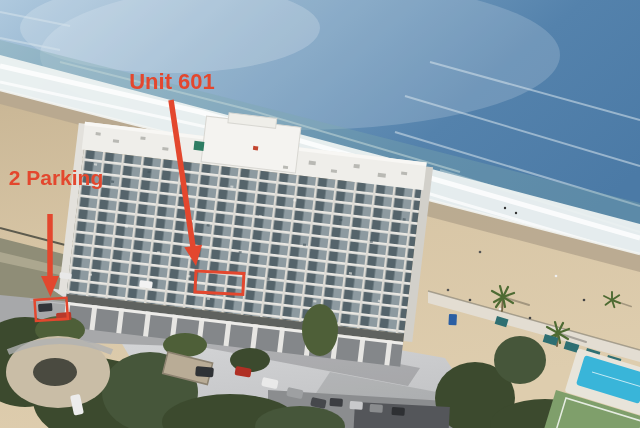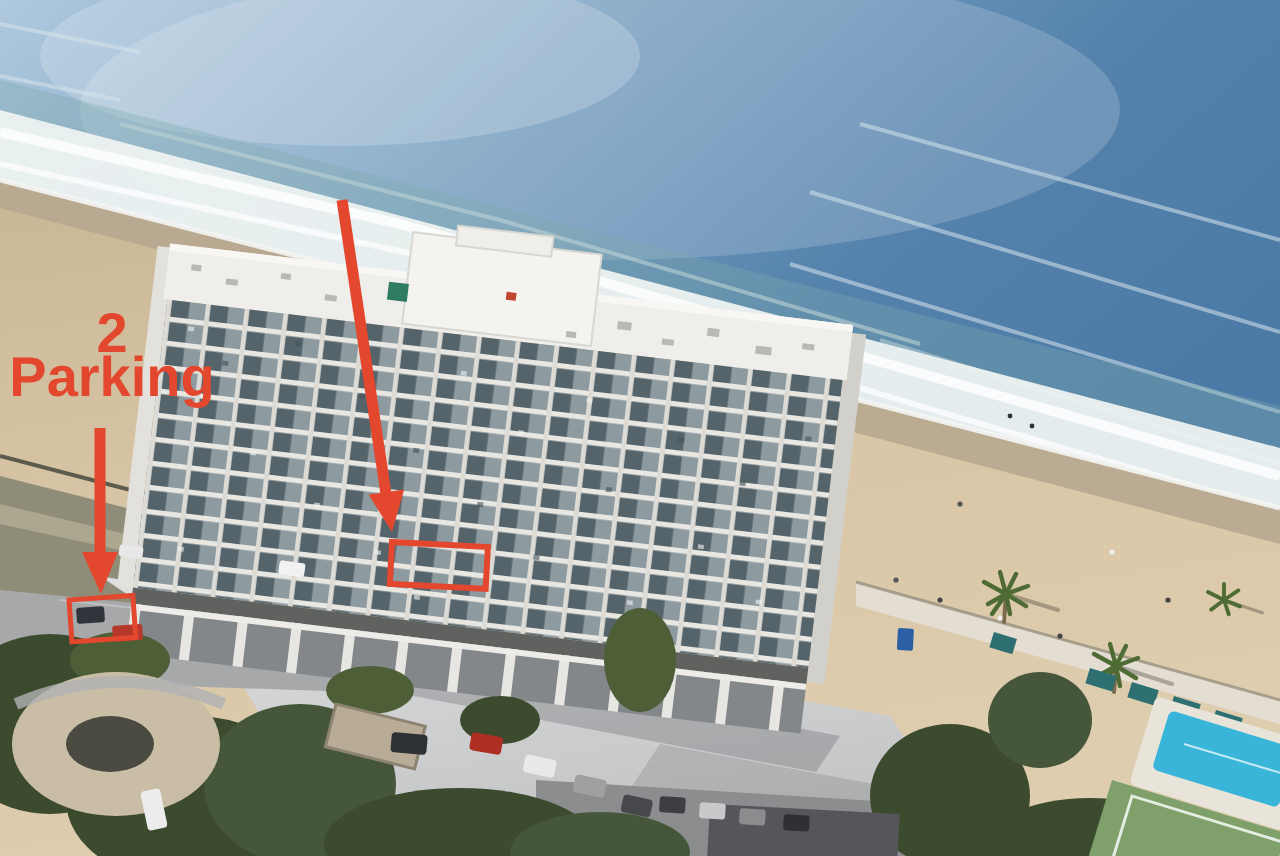--- a/index.html
+++ b/index.html
@@ -3,21 +3,21 @@
 <meta charset="utf-8">
 <style>
   html,body{margin:0;padding:0;background:#222;}
   #stage{position:relative;width:640px;height:428px;overflow:hidden;
          font-family:"Liberation Sans",sans-serif;background:#87a8c4;}
   #stage svg{position:absolute;left:0;top:0;}
   .callout{position:absolute;font-weight:bold;text-align:center;
            line-height:1.0;letter-spacing:0px;z-index:5;
            font-family:"Liberation Sans",sans-serif;}
   #unit-label{left:126px;top:71px;width:92px;font-size:22px;}
-  #parking-label{left:2px;top:156px;width:108px;font-size:28px;line-height:22px;}
+  #parking-label{left:2px;top:167px;width:108px;font-size:21px;line-height:22px;}
 </style>
 </head>
 <body>
 
 <div id="stage">
 <svg width="640" height="428" viewBox="0 0 640 428">
   <defs>
     <linearGradient id="oceanGrad" x1="0" y1="0" x2="1" y2="0.55">
       <stop offset="0" stop-color="#AFC9DE"></stop>
       <stop offset="0.35" stop-color="#7BA2C2"></stop>
@@ -289,17 +289,18 @@
 
     <g>
       <line x1="50" y1="214" x2="50" y2="277" stroke-width="5.5" stroke="#E3472E"></line>
       <polygon points="50.5,297 41,276 59,276" fill="#E3472E"></polygon>
     </g>
 
     <rect x="34.5" y="300" width="32" height="21" fill="none" stroke-width="2.5" transform="rotate(-4 34.5 300)" stroke="#E3472E"></rect>
   </g>
 </svg>
 
+<div id="unit-label" class="callout" style="color: rgb(227, 71, 46);">Unit 601</div>
 
 <div id="parking-label" class="callout" style="color: rgb(227, 71, 46);">
   <div>2 Parking</div>
 </div>
 </div>
 
 </body></html>

